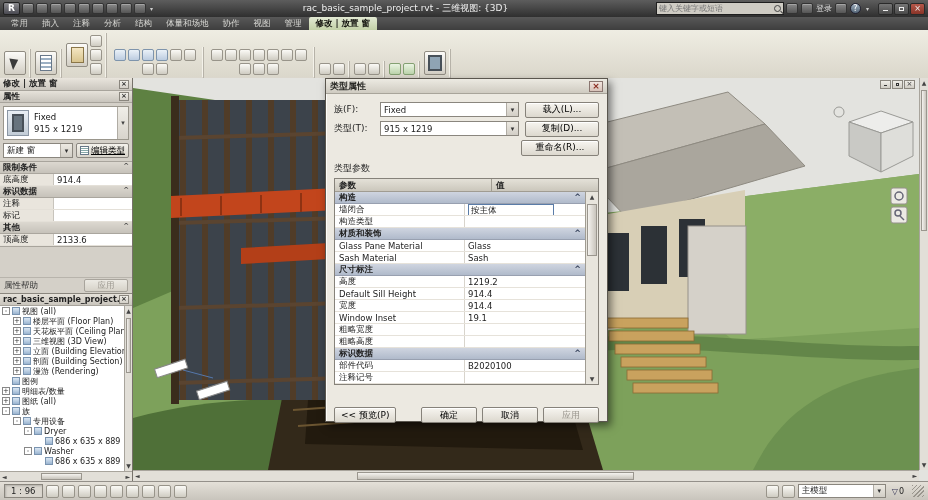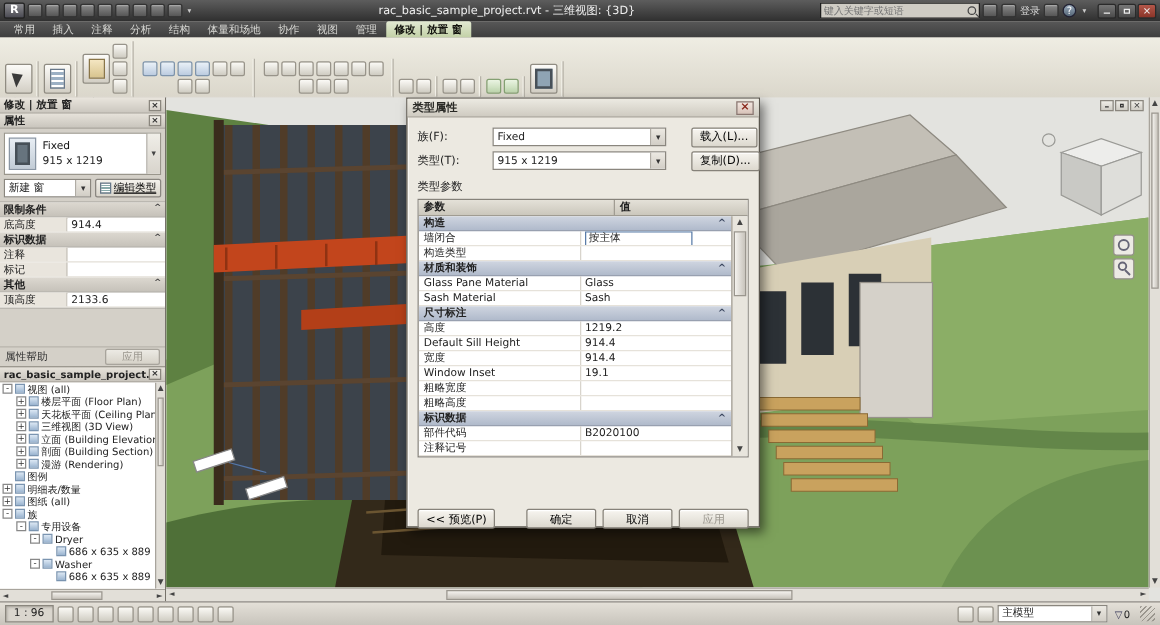--- a/index.html
+++ b/index.html
@@ -117,21 +117,21 @@
   .vwcb.max::before { content:""; position:absolute; left:3px; right:3px; top:2px; bottom:2px; border:1px solid #333; }
   .canvas-vsb { position:absolute; top:0; right:0; bottom:11px; width:9px; }
   .canvas-hsb { position:absolute; left:0; right:9px; bottom:0; height:11px; }
 
   
   .dialog { position:absolute; left:325px; top:78px; width:283px; height:344px; background:#ece9e1; border:1px solid #5a564e; box-shadow:3px 4px 8px rgba(0,0,0,.5), inset 1px 1px 0 #fdfcf9; z-index:40; }
   .dlg-title { height:15px; background:linear-gradient(#eceae2,#cfcbc1); border-bottom:1px solid #a8a49a; display:flex; align-items:center; padding:0 4px; font-size:9px; font-weight:bold; color:#2a2a26; }
   .dlg-title span:first-child { flex:1; }
   .dlg-close { width:14px; height:11px; border:1px solid #8a7670; background:linear-gradient(#f2e6e0,#d8c2b8); color:#8a2a1e; font-weight:bold; font-size:9px; line-height:9px; text-align:center; flex:none; }
   .dlg-body { position:relative; height:329px; }
-  .frow { display:flex; align-items:center; margin:8px 8px 0; gap:20px; height:15px; }
+  .frow { display:flex; align-items:center; margin:8px 8px 0; gap:6px; height:15px; }
   .frow + .frow { margin-top:4px; }
   .flab { width:40px; font-size:9px; flex:none; }
   .dcombo { width:139px; flex:none; }
   .dbtn { height:16px; padding:0 6px; background:linear-gradient(#f7f5f0,#dcd8ce); border:1px solid #86827a; border-radius:2px; font-size:9px; font-family:inherit; box-shadow:inset 0 1px 0 #fff; white-space:nowrap; }
   .dbtn.w78 { width:78px; }
   .frow.rn { justify-content:flex-end; }
   .tp-label { margin:7px 8px 3px; font-size:9px; }
   .ttable { position:relative; margin:0 8px; height:207px; border:1px solid #86827a; background:#fff; }
   .thead { height:13px; display:flex; background:linear-gradient(#e4e1d8,#cbc7bc); border-bottom:1px solid #a09c92; font-weight:bold; font-size:8.5px; }
   .thc.p { width:157px; border-right:1px solid #a09c92; padding-left:4px; line-height:13px; }
@@ -671,20 +671,23 @@
         <button class="dbtn w78">载入(L)...</button>
       </div>
       <div class="frow">
         <span class="flab">类型(T):</span>
         <div class="combo dcombo">
           <span>915 x 1219</span>
           <span class="ca">▾</span>
         </div>
         <button class="dbtn w78">复制(D)...</button>
       </div>
+      <div class="frow rn">
+        <button class="dbtn w78">重命名(R)...</button>
+      </div>
       <div class="tp-label">类型参数</div>
       <div class="ttable">
         <div class="thead">
           <span class="thc p">参数</span>
           <span class="thc v">值</span>
         </div>
         <div class="tbody">
 
             <div class="trow" data-kind="group">
               <span class="tc tl">构造</span>

